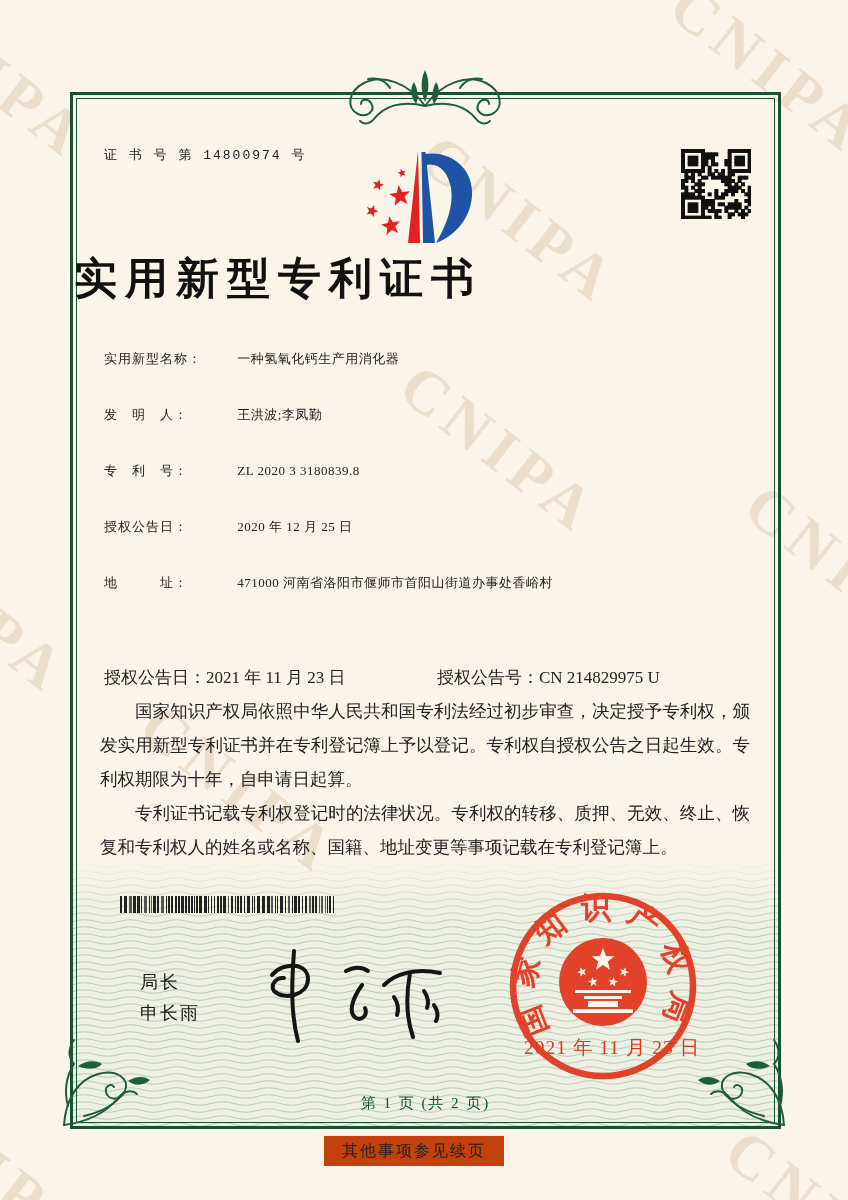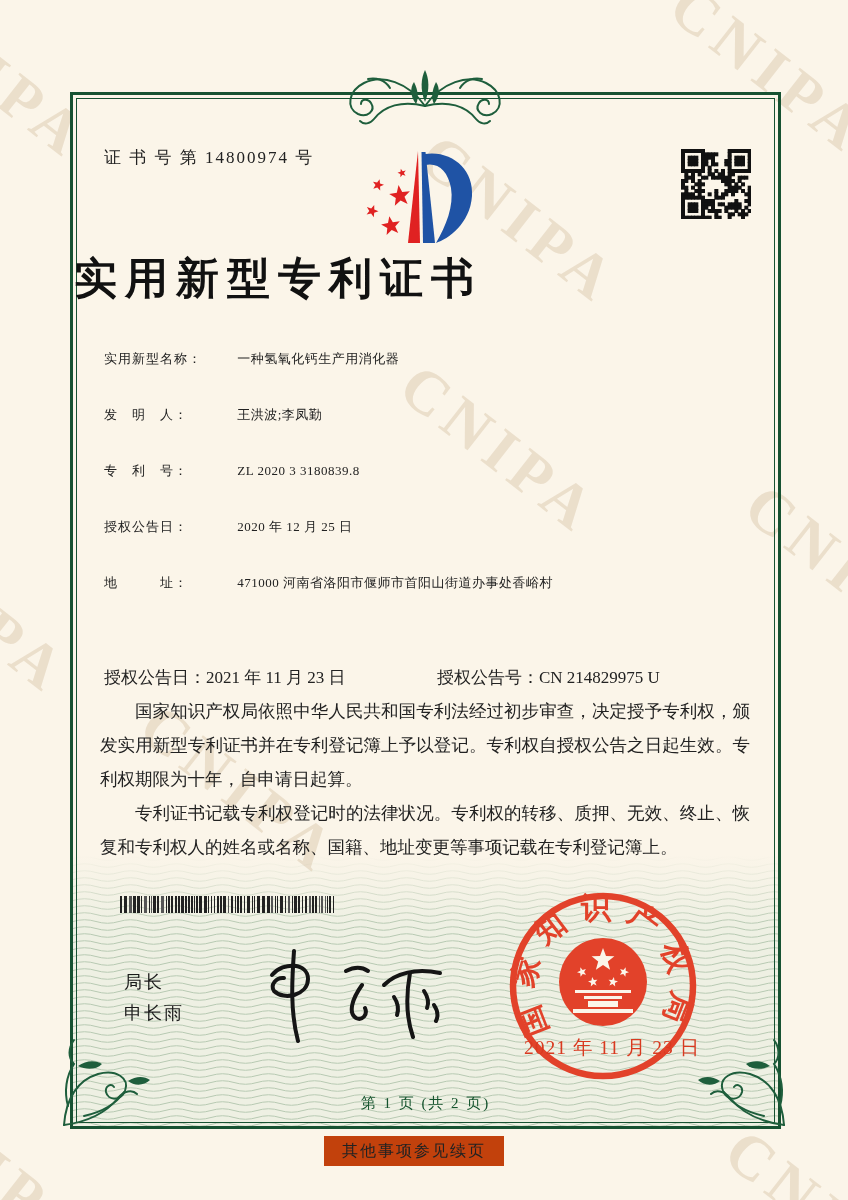--- a/index.html
+++ b/index.html
@@ -20,22 +20,22 @@
   .frame-outer{position:absolute;left:70px;top:92px;width:705px;height:1031px;
       border:3px solid #175232;z-index:2;}
   .frame-inner{position:absolute;left:76px;top:98px;width:697px;height:1023px;
       border:1px solid #175232;z-index:2;}
 
   .orn{position:absolute;z-index:3;}
   .orn-top{left:330px;top:66px;}
   .orn-bl{left:58px;top:1036px;}
   .orn-br{left:685px;top:1036px;transform:scaleX(-1);}
 
-  .cert-no{position:absolute;left:104px;top:146px;font-size:17px;letter-spacing:2px;
-      color:#222;z-index:3;}
+  .cert-no{position:absolute;left:104px;top:146px;font-size:13px;letter-spacing:2px;
+      color:#222;z-index:3;font-family:Liberation Mono, monospace;}
   .qr{position:absolute;left:681px;top:149px;z-index:3;}
   .logo{position:absolute;left:352px;top:144px;z-index:3;}
 
   .title{position:absolute;left:74px;top:250px;width:602px;text-align:left;
       font-size:43px;font-weight:bold;letter-spacing:8px;color:#111;z-index:3;}
 
   .fields{position:absolute;left:104px;top:350px;width:650px;z-index:3;font-size:13px;color:#222;}
   .frow{height:26px;margin-bottom:30px;white-space:nowrap;}
   .flabel{display:inline-block;width:130px;letter-spacing:1px;}
   .fvalue{letter-spacing:0.5px;}
@@ -43,21 +43,21 @@
   .grant{position:absolute;left:104px;top:666px;width:650px;font-size:17px;color:#222;z-index:3;white-space:nowrap;}
   .gpair2{position:absolute;left:333px;top:0;}
 
   .body-text{position:absolute;left:100px;top:694px;width:650px;z-index:3;
       font-size:17.5px;line-height:34px;color:#222;text-align:justify;}
   .body-text p{margin:0;text-indent:2em;}
 
   .barcode{position:absolute;left:120px;top:896px;z-index:3;}
 
   .signer{position:absolute;left:124px;top:970px;z-index:4;font-size:18px;color:#1a1a1a;letter-spacing:2px;}
-  .signer div{height:31px;}
+  .signer div{height:31px;margin-left:16px;}
   .signature{position:absolute;left:250px;top:945px;z-index:4;}
 
   .seal{position:absolute;left:505px;top:888px;z-index:4;}
   .seal-date{position:absolute;left:524px;top:1034px;z-index:5;font-size:19.5px;
       letter-spacing:1px;color:#d93a20;white-space:nowrap;}
 
   .page-no{position:absolute;left:70px;top:1094px;width:711px;text-align:center;
       font-size:15px;color:#14532d;letter-spacing:2px;z-index:3;}
 
   .note{position:absolute;left:324px;top:1136px;width:180px;height:30px;background:#c2410c;

